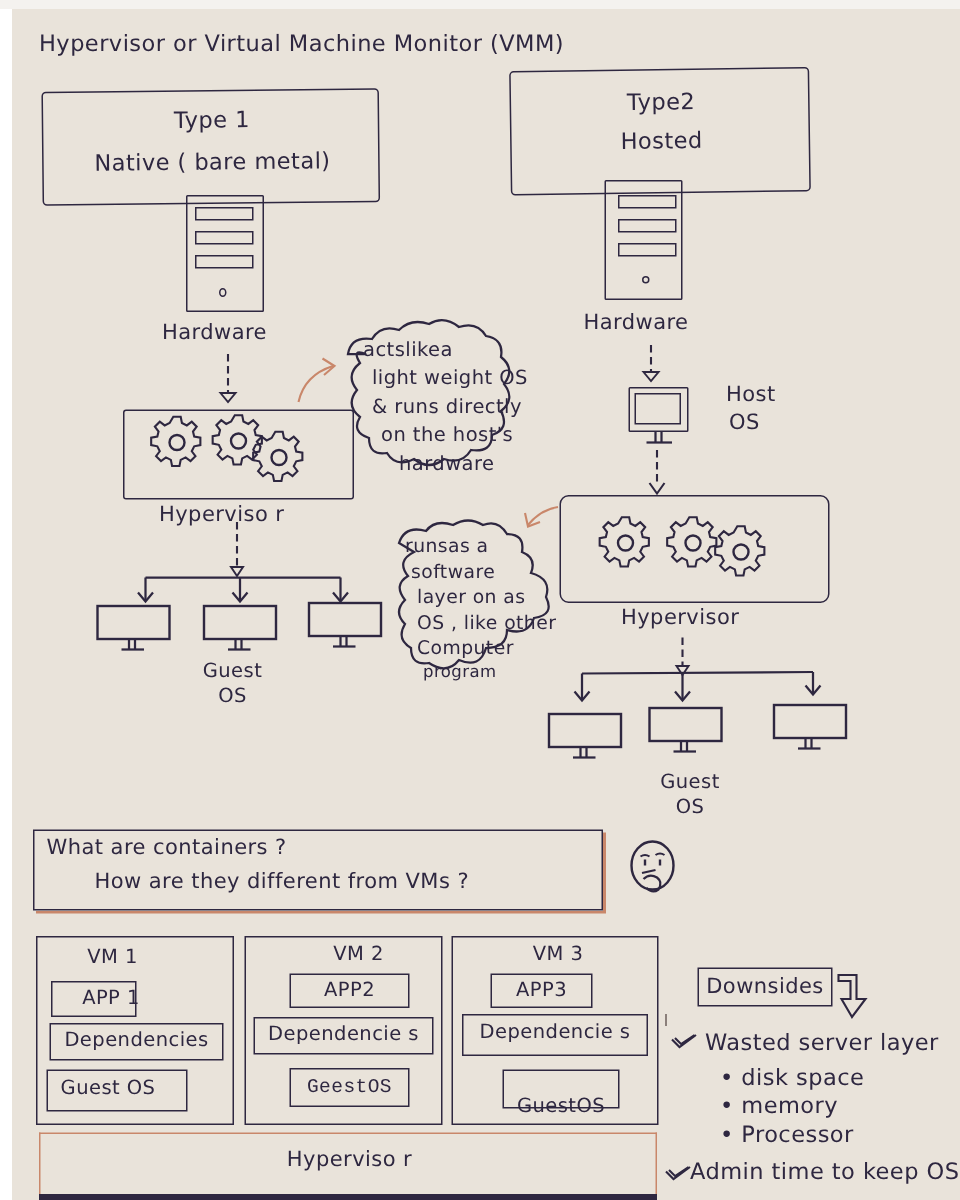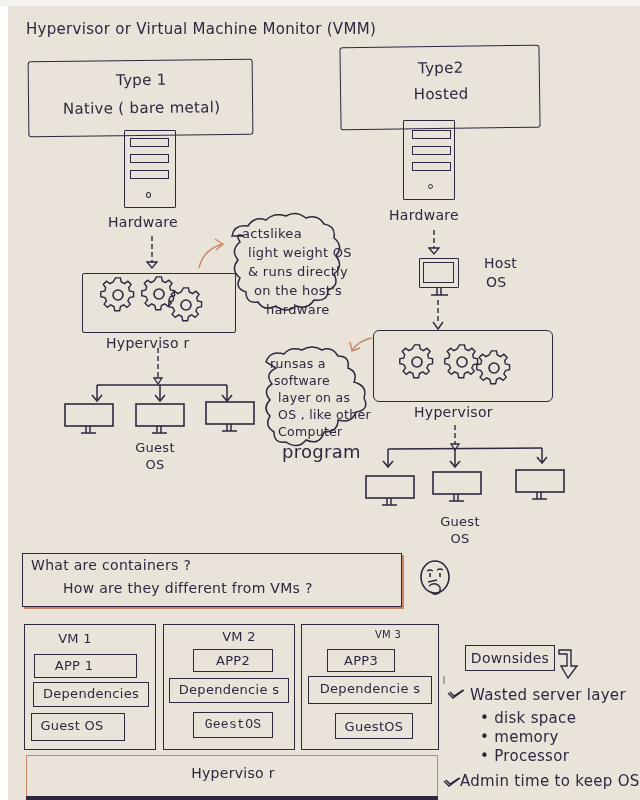--- a/index.html
+++ b/index.html
@@ -68,21 +68,21 @@
 
   <div class="box" style="left:373px; top:330px; width:180px; height:72px; border-radius:6px;"></div>
   <div class="t" style="left:414px; top:404px; font-size:14px;">Hypervisor</div>
 
   <div style="position:absolute; left:262px; top:352px; width:130px; height:112px;">
     <div class="t" style="left:8px; top:4px; font-size:12.5px;">runsas a</div>
     <div class="t" style="left:12px; top:21px; font-size:12.5px;">software</div>
     <div class="t" style="left:16px; top:38px; font-size:12.5px;">layer on as</div>
     <div class="t" style="left:16px; top:55px; font-size:12.5px;">OS , like other</div>
     <div class="t" style="left:16px; top:72px; font-size:12.5px;">Computer</div>
-    <div class="t" style="left:20px; top:89px; font-size:18px;">program</div>
+    <div class="t" style="left:20px; top:89px; font-size:11px;">program</div>
   </div>
 
   <div class="t center" style="left:430px; top:514px; width:60px; font-size:13px;">Guest</div>
   <div class="t center" style="left:430px; top:531px; width:60px; font-size:13px;">OS</div>
 
   <div class="box" style="left:22px; top:553px; width:380px; height:54px; border-radius:0; border-color:#2e2740; box-shadow:2px 2px 0 #c9876a;">
     <div class="t" style="left:8px; top:3px; font-size:14px;">What are containers ?</div>
     <div class="t" style="left:40px; top:26px; font-size:14px;">How are they different from VMs ?</div>
   </div>
 
@@ -91,21 +91,21 @@
     <path d="M9 13 q3 -2 6 0" fill="none" stroke="#2e2740" stroke-width="1.4"></path>
     <path d="M19 12 q3 -2 6 0" fill="none" stroke="#2e2740" stroke-width="1.4"></path>
     <line x1="12" y1="15" x2="12" y2="19" stroke="#2e2740" stroke-width="1.6"></line>
     <line x1="22" y1="15" x2="22" y2="19" stroke="#2e2740" stroke-width="1.6"></line>
     <path d="M10 24 l9 -2" stroke="#2e2740" stroke-width="1.4"></path>
     <path d="M11 28 q4 -4 9 -1 q4 3 1 8 q-4 3 -8 -1" fill="none" stroke="#2e2740" stroke-width="1.5"></path>
   </svg>
 
   <div class="box" style="left:24px; top:624px; width:132px; height:126px; border-radius:0;">
     <div class="t center" style="left:0; width:100px; top:6px; font-size:13px;">VM 1</div>
-    <div class="box" style="left:9px; top:29px; width:103px; height:24px; border-radius:0;">
+    <div class="box" style="left:9px; top:29px; width:57px; height:24px; border-radius:0;">
       <div class="t center" style="left:0; width:78px; top:3px; font-size:13px;">APP 1</div>
     </div>
     <div class="box" style="left:8px; top:57px; width:116px; height:25px; border-radius:0;">
       <div class="t center" style="left:0; width:114px; top:3px; font-size:13px;">Dependencies</div>
     </div>
     <div class="box" style="left:6px; top:88px; width:94px; height:28px; border-radius:0;">
       <div class="t center" style="left:0; width:80px; top:4px; font-size:13px;">Guest OS</div>
     </div>
   </div>
 
@@ -116,29 +116,29 @@
     </div>
     <div class="box" style="left:5px; top:53px; width:120px; height:25px; border-radius:0;">
       <div class="t center" style="left:0; width:118px; top:3px; font-size:13px;">Dependencie s</div>
     </div>
     <div class="box" style="left:29px; top:87px; width:80px; height:26px; border-radius:0;">
       <div class="t center" style="left:0; width:78px; top:4px; font-size:13px;font-family:Liberation Mono, monospace;">GeestOS</div>
     </div>
   </div>
 
   <div class="box" style="left:301px; top:624px; width:138px; height:126px; border-radius:0;">
-    <div class="t center" style="left:16px; width:140px; top:4px; font-size:10px;">VM 3</div>
+    <div class="t center" style="left:0; width:140px; top:4px; font-size:13px;">VM 3</div>
     <div class="box" style="left:25px; top:24px; width:68px; height:23px; border-radius:0;">
       <div class="t center" style="left:0; width:66px; top:3px; font-size:13px;">APP3</div>
     </div>
     <div class="box" style="left:6px; top:51px; width:124px; height:28px; border-radius:0;">
       <div class="t center" style="left:0; width:122px; top:4px; font-size:13px;">Dependencie s</div>
     </div>
     <div class="box" style="left:33px; top:88px; width:78px; height:26px; border-radius:0;">
-      <div class="t center" style="left:0; width:76px; top:5px; font-size:13px;">GuestOS</div>
+      <div class="t center" style="left:0; width:76px; top:16px; font-size:13px;">GuestOS</div>
     </div>
   </div>
 
   <div class="obox" style="left:26px; top:755px; width:412px; height:45px; border-bottom:none;">
     <div class="t center" style="left:0; width:412px; top:9px; font-size:14px;">Hyperviso r</div>
   </div>
   <div style="position:absolute; left:26px; top:796px; width:412px; height:4px; background:#2e2740;"></div>
 
   <div class="box" style="left:465px; top:645px; width:90px; height:26px; border-radius:0;padding-left:10px;">
     <div class="t center" style="left:0; width:88px; top:4px; font-size:14px;">Downsides</div>

